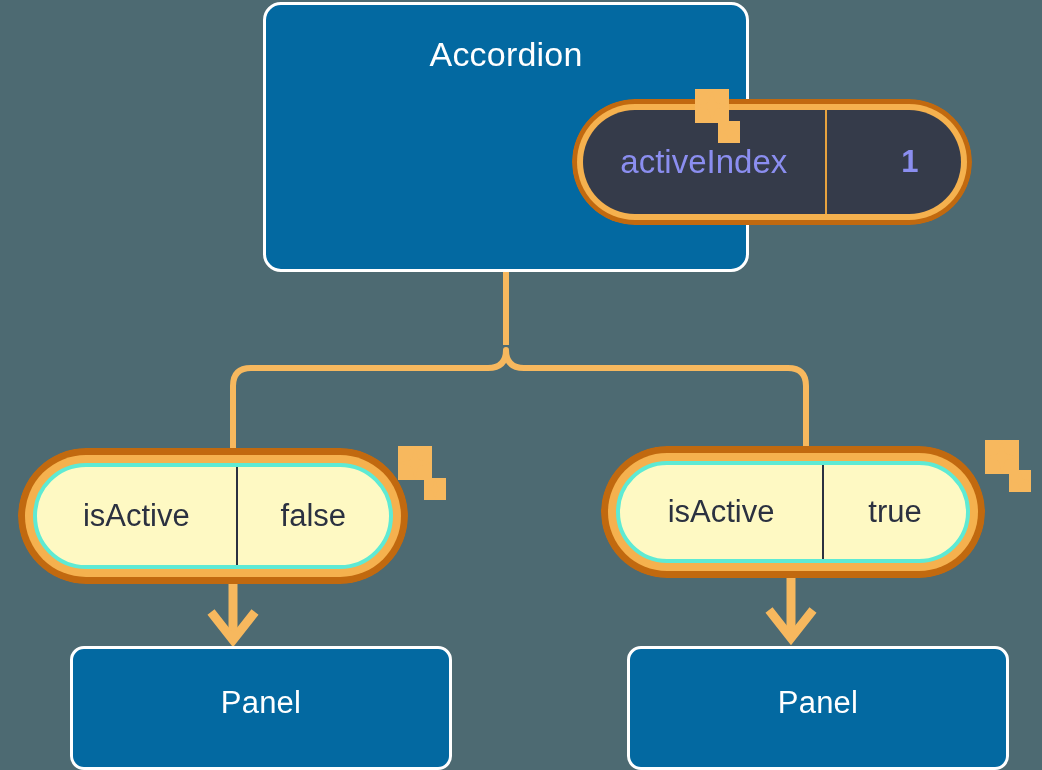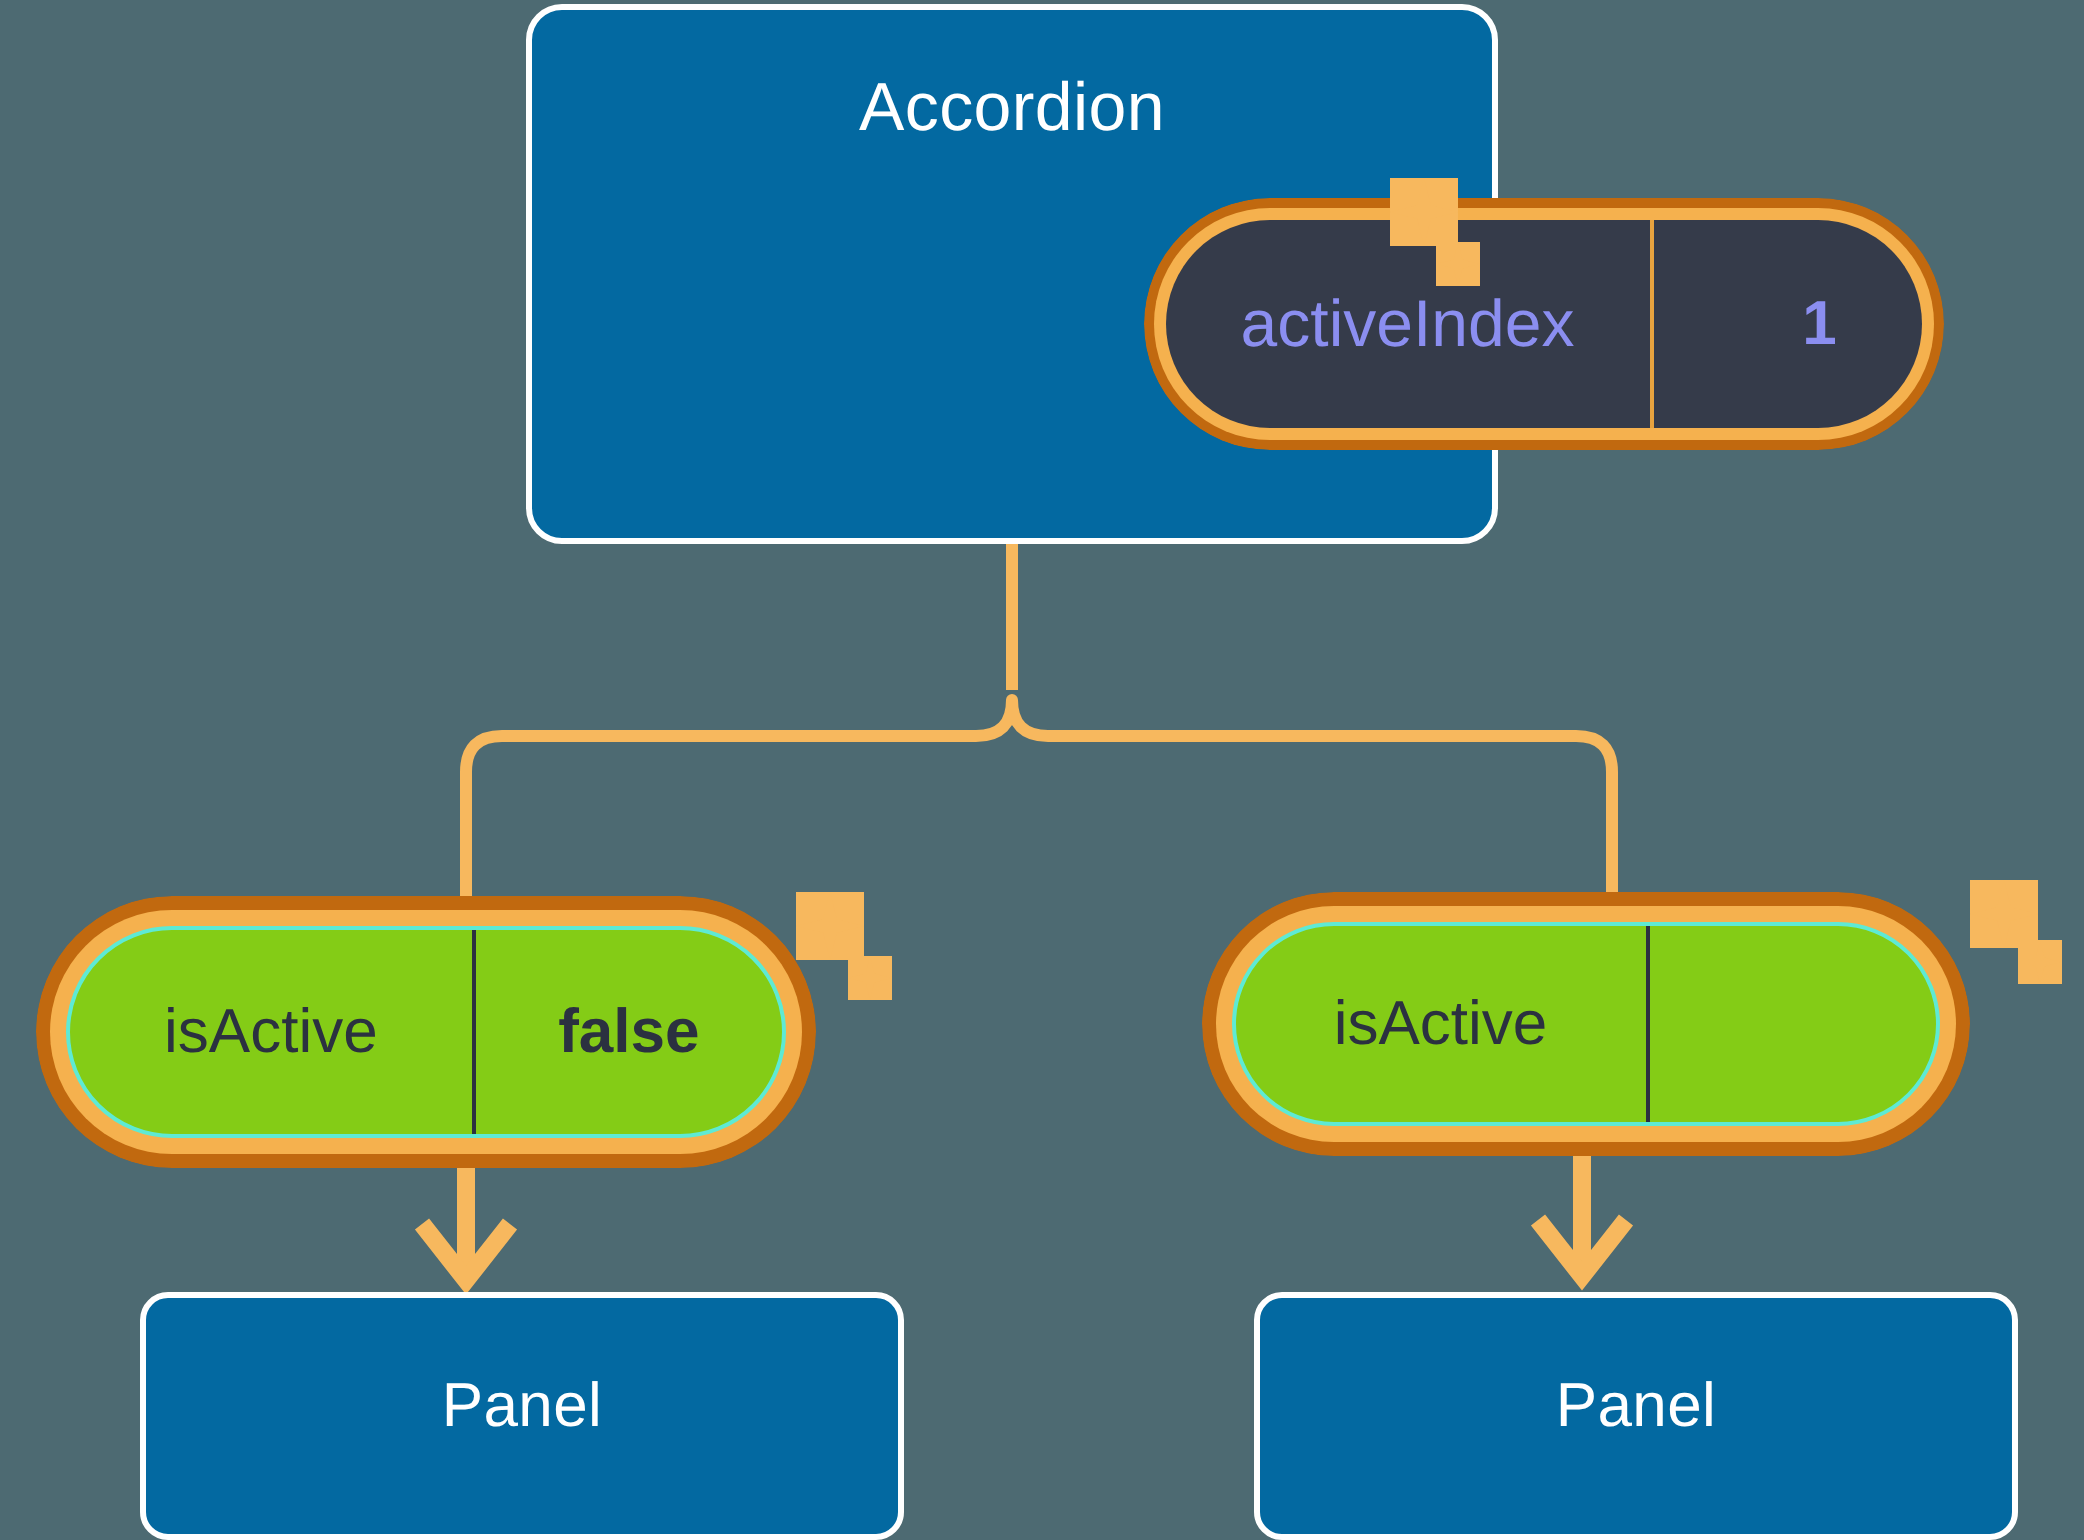--- a/index.html
+++ b/index.html
@@ -131,29 +131,29 @@
     width: 112px;
     font-size: 31px;
     font-weight: bold;
     color: #8b8ef0;
   }
 
   
   .pill-purple .pill-outer { left: 0;   top: 0;   width: 100%;  height: 100%; }
   .pill-purple .pill-mid   { left: 7px; top: 7px; right: 7px;   bottom: 7px;  width: auto; height: auto; }
   .pill-purple .pill-body  { left: 15px;top: 15px;right: 15px;  bottom: 15px; width: auto; height: auto;
-                             background: #84cc16; border: 2px solid #5eead4; text-align: center; }
+                             background: #fef9c3; border: 4px solid #5eead4; text-align: center; }
   .pill-purple .pill-key {
     font-size: 31px;
     color: #2b3140;
     border-right: 2px solid #2b3140;
   }
   .pill-purple .pill-val {
     font-size: 31px;
-    font-weight: bold;
+    font-weight: normal;
     color: #2b3140;
   }
 
   #pill-is-active-false { left: 18px;  top: 448px; width: 390px; height: 136px; }
   #pill-is-active-false .pill-key { width: 57%; }
   #pill-is-active-false .pill-val { width: 43%; }
 
   #pill-is-active-true  { left: 601px; top: 446px; width: 384px; height: 132px; }
   #pill-is-active-true .pill-key { width: 59%; }
   #pill-is-active-true .pill-val { width: 41%; }
@@ -236,20 +236,21 @@
     </div>
   <div class="sparkle spark-small" style="left:424px; top:478px;">
       <i></i>
     </div>
 
   <div id="pill-is-active-true" class="pill pill-purple">
     <div class="pill-outer"></div>
     <div class="pill-mid"></div>
     <div class="pill-body">
       <div class="pill-key">isActive</div>
+      <div class="pill-val">true</div>
     </div>
   </div>
   <div class="sparkle spark-big" style="left:985px; top:440px;">
       <i></i>
     </div>
   <div class="sparkle spark-small" style="left:1009px; top:470px;">
       <i></i>
     </div>
 
   <div id="panel-card-left" class="card panel-card">

